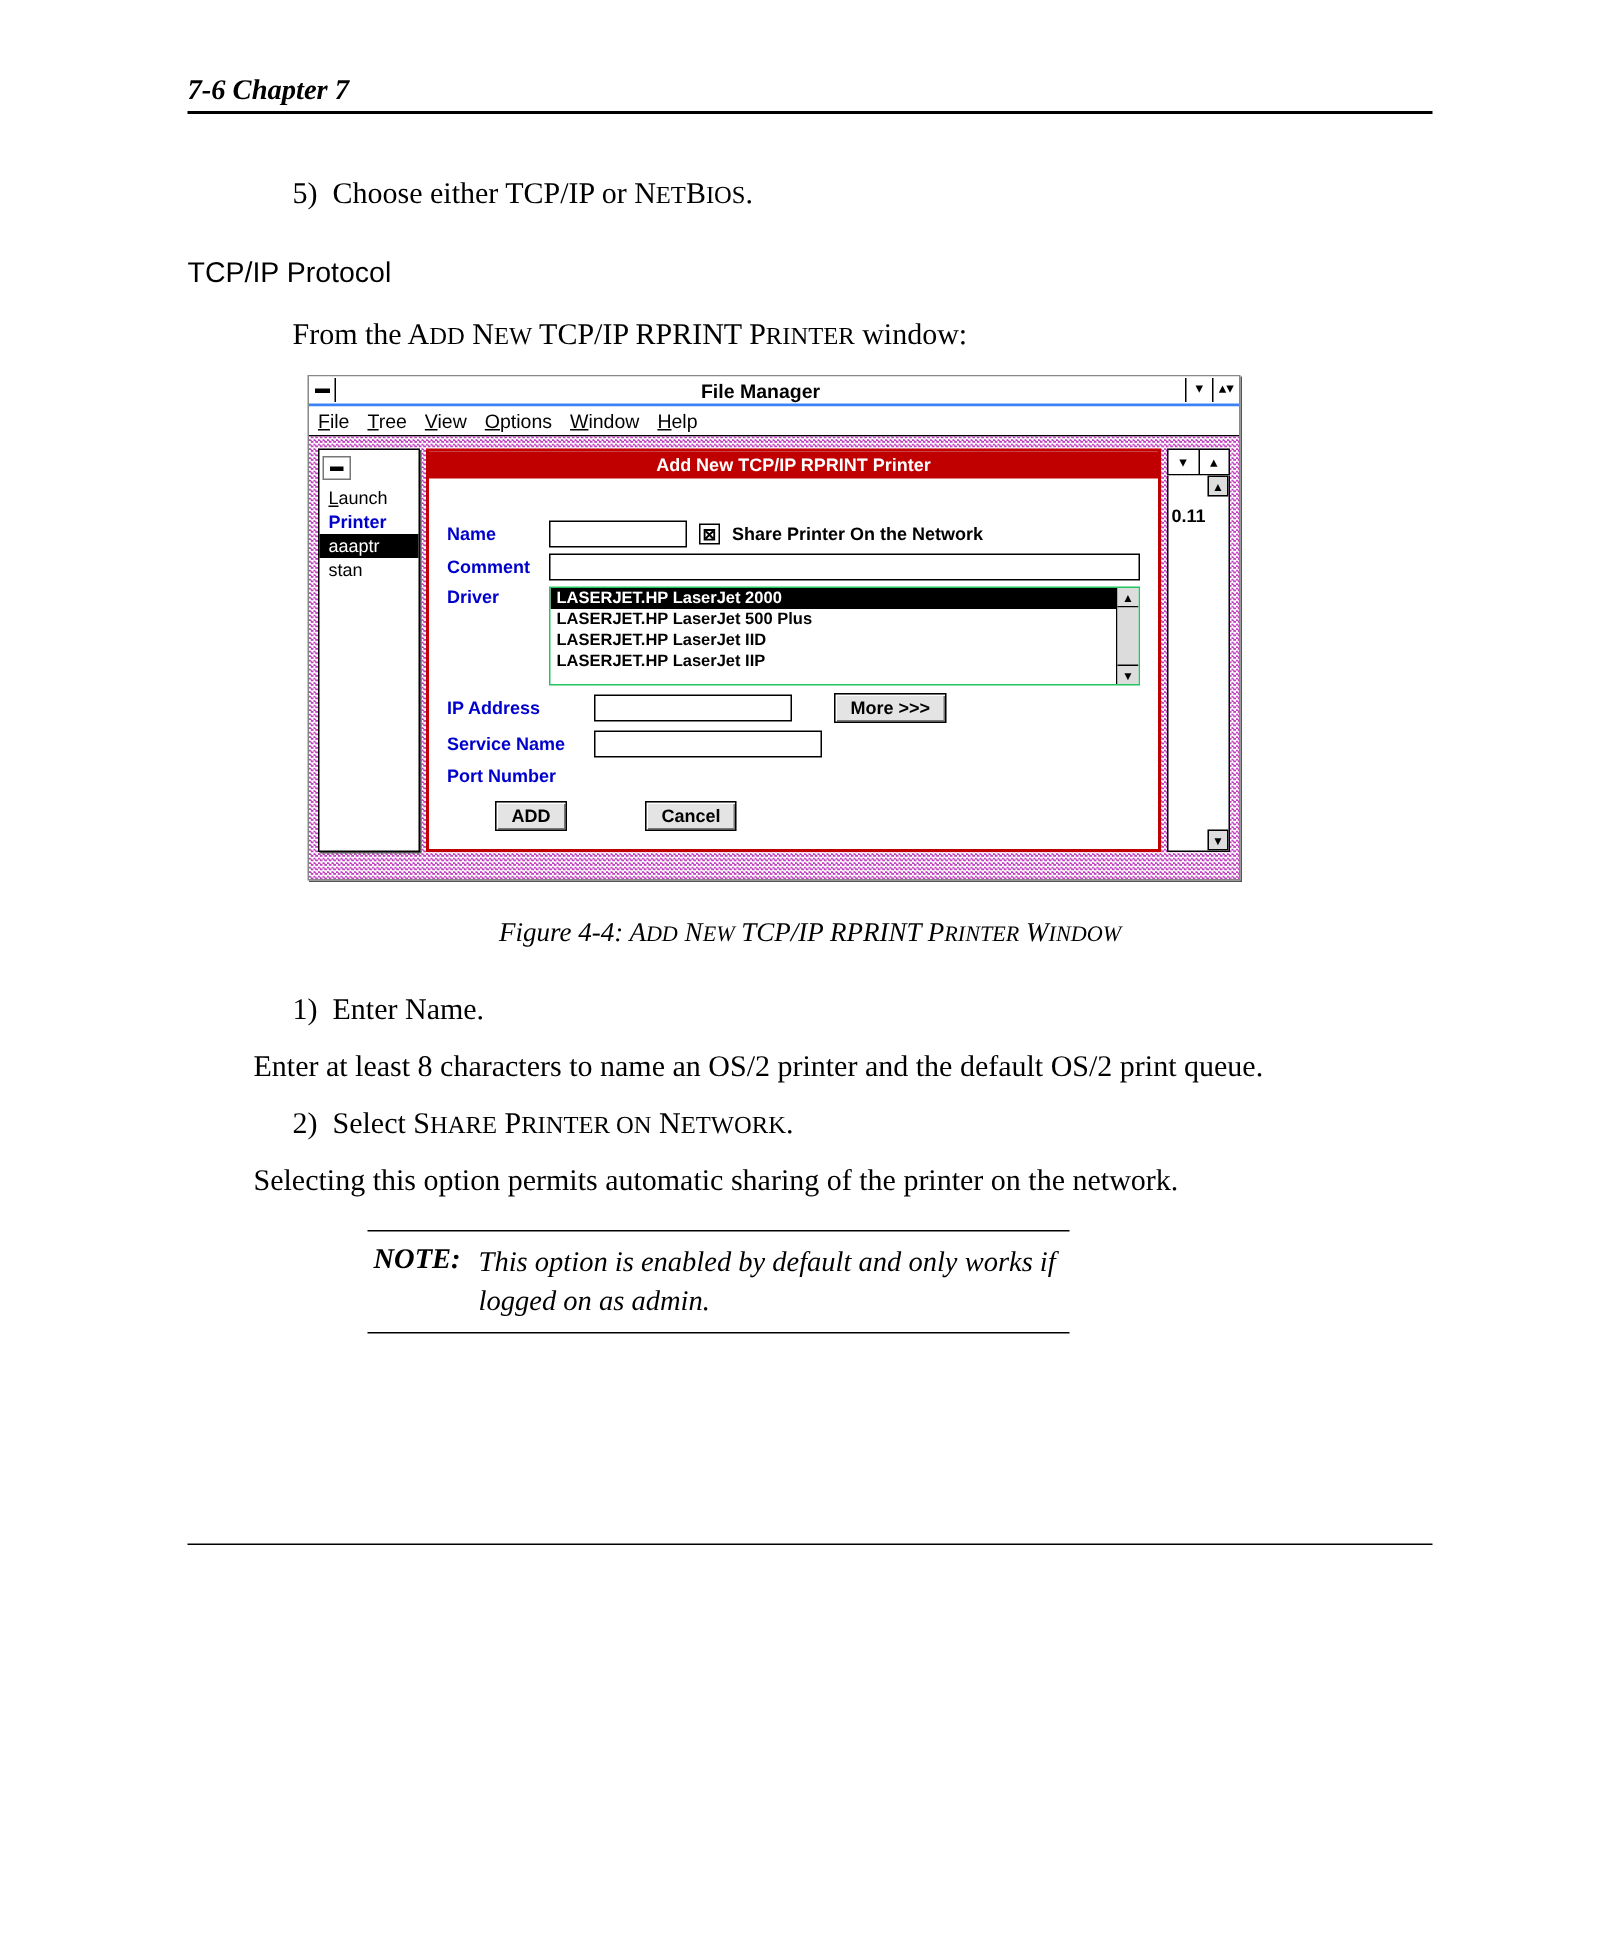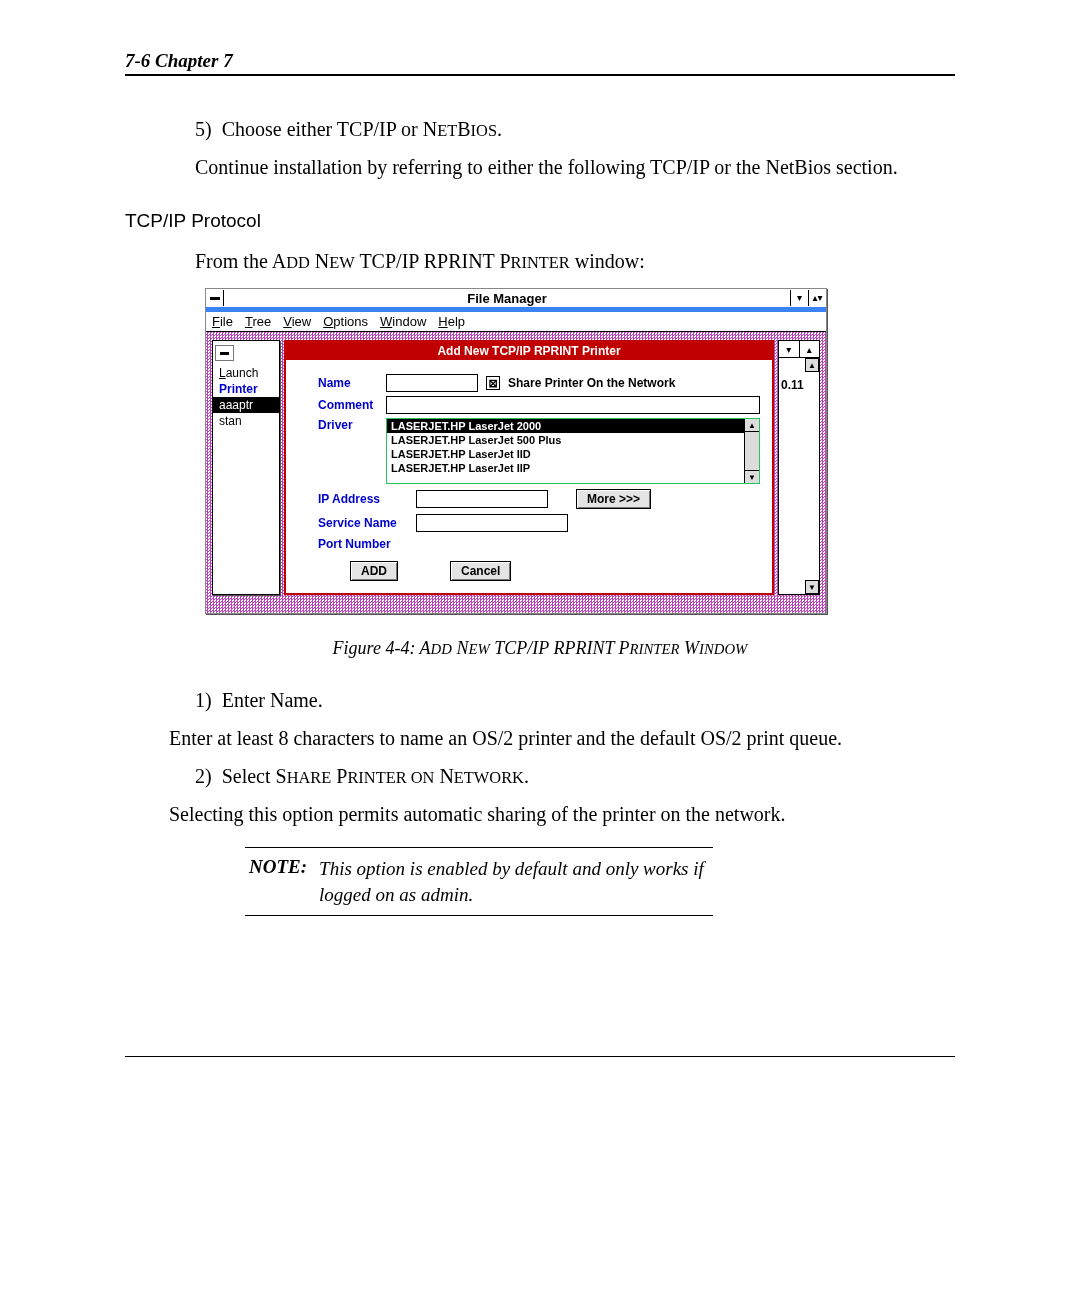--- a/index.html
+++ b/index.html
@@ -64,21 +64,21 @@
     width: 620px;
     margin: 14px 0 0 80px;
     font-family: Arial, Helvetica, sans-serif;
     font-size: 12px;
     border: 1px solid #888;
     box-shadow: 1px 1px 0 #555;
     background:#fff;
   }
   .win-title {
     display:flex; align-items:center; height:18px;
-    background:#fff; border-bottom:5px solid #3b82f6;
+    background:#fff; border-bottom:2px solid #3b82f6;
   }
   .sys-left {
     width:17px; height:16px; border-right:1px solid #000;
     display:flex; align-items:center; justify-content:center;
   }
   .sys-left span { width:10px; height:3px; background:#000;}
   .win-title .t {
     flex:1; text-align:center; font-weight:bold; font-size:13px;
   }
   .ctrl-btn {
@@ -123,21 +123,21 @@
   .right-scrollup{ position:absolute; top:0; right:0; width:12px; height:12px; border:1px solid #000; background:#ddd; font-size:8px;display:flex;align-items:center;justify-content:center;}
   .right-scrolldn{ position:absolute; bottom:0; right:0; width:12px; height:12px; border:1px solid #000; background:#ddd; font-size:8px;display:flex;align-items:center;justify-content:center;}
 
   .dialog {
     flex:1; border:2px solid #c00000; background:#fff;
   }
   .dlg-title{
     background:#c00000; color:#fff; font-weight:bold; text-align:center;
     font-size:12px; padding:2px 0;
   }
-  .dlg-body { padding:10px 12px 12px 12px;margin-left:20px; }
+  .dlg-body { padding:24px 12px 12px 12px; }
   .blue-lbl { color:#0000cc; font-weight:bold; font-size:12px;}
   .row { display:flex; align-items:center; margin:4px 0; gap:8px;}
   .row .lbl { width:60px;}
   .txt { border:1px solid #000; height:16px; background:#fff;}
   .chk {
     width:12px;height:12px;border:1px solid #000;display:inline-flex;align-items:center;justify-content:center;font-size:11px;font-weight:bold;
   }
   .driver-box {
     flex:1; display:flex; border:1px solid #22c55e; height:64px; overflow:hidden;
   }
@@ -160,21 +160,20 @@
 </head>
 <body>
 
 <div class="page">
   <div class="page-header">7-6   Chapter 7</div>
   <div class="header-rule"></div>
 
   <p class="body-p ind-hang">
     <span>5)</span>&nbsp;&nbsp;<span>Choose either TCP/IP or N<span style="font-size:0.82em">ET</span>B<span style="font-size:0.82em">IOS</span>.</span>
   </p>
-  <p class="body-p ind1">Continue installation by referring to either the following TCP/IP or the NetBios section.</p>
 
   <div class="section-heading">TCP/IP Protocol</div>
 
   <p class="body-p ind1">
     <span>From the A</span><span style="font-size:0.82em">DD</span><span> N</span><span style="font-size:0.82em">EW</span><span> TCP/IP RPRINT P</span><span style="font-size:0.82em">RINTER</span><span> window:</span>
   </p>
 
   <div class="shot">
     <div class="win-title">
       <div class="sys-left">

